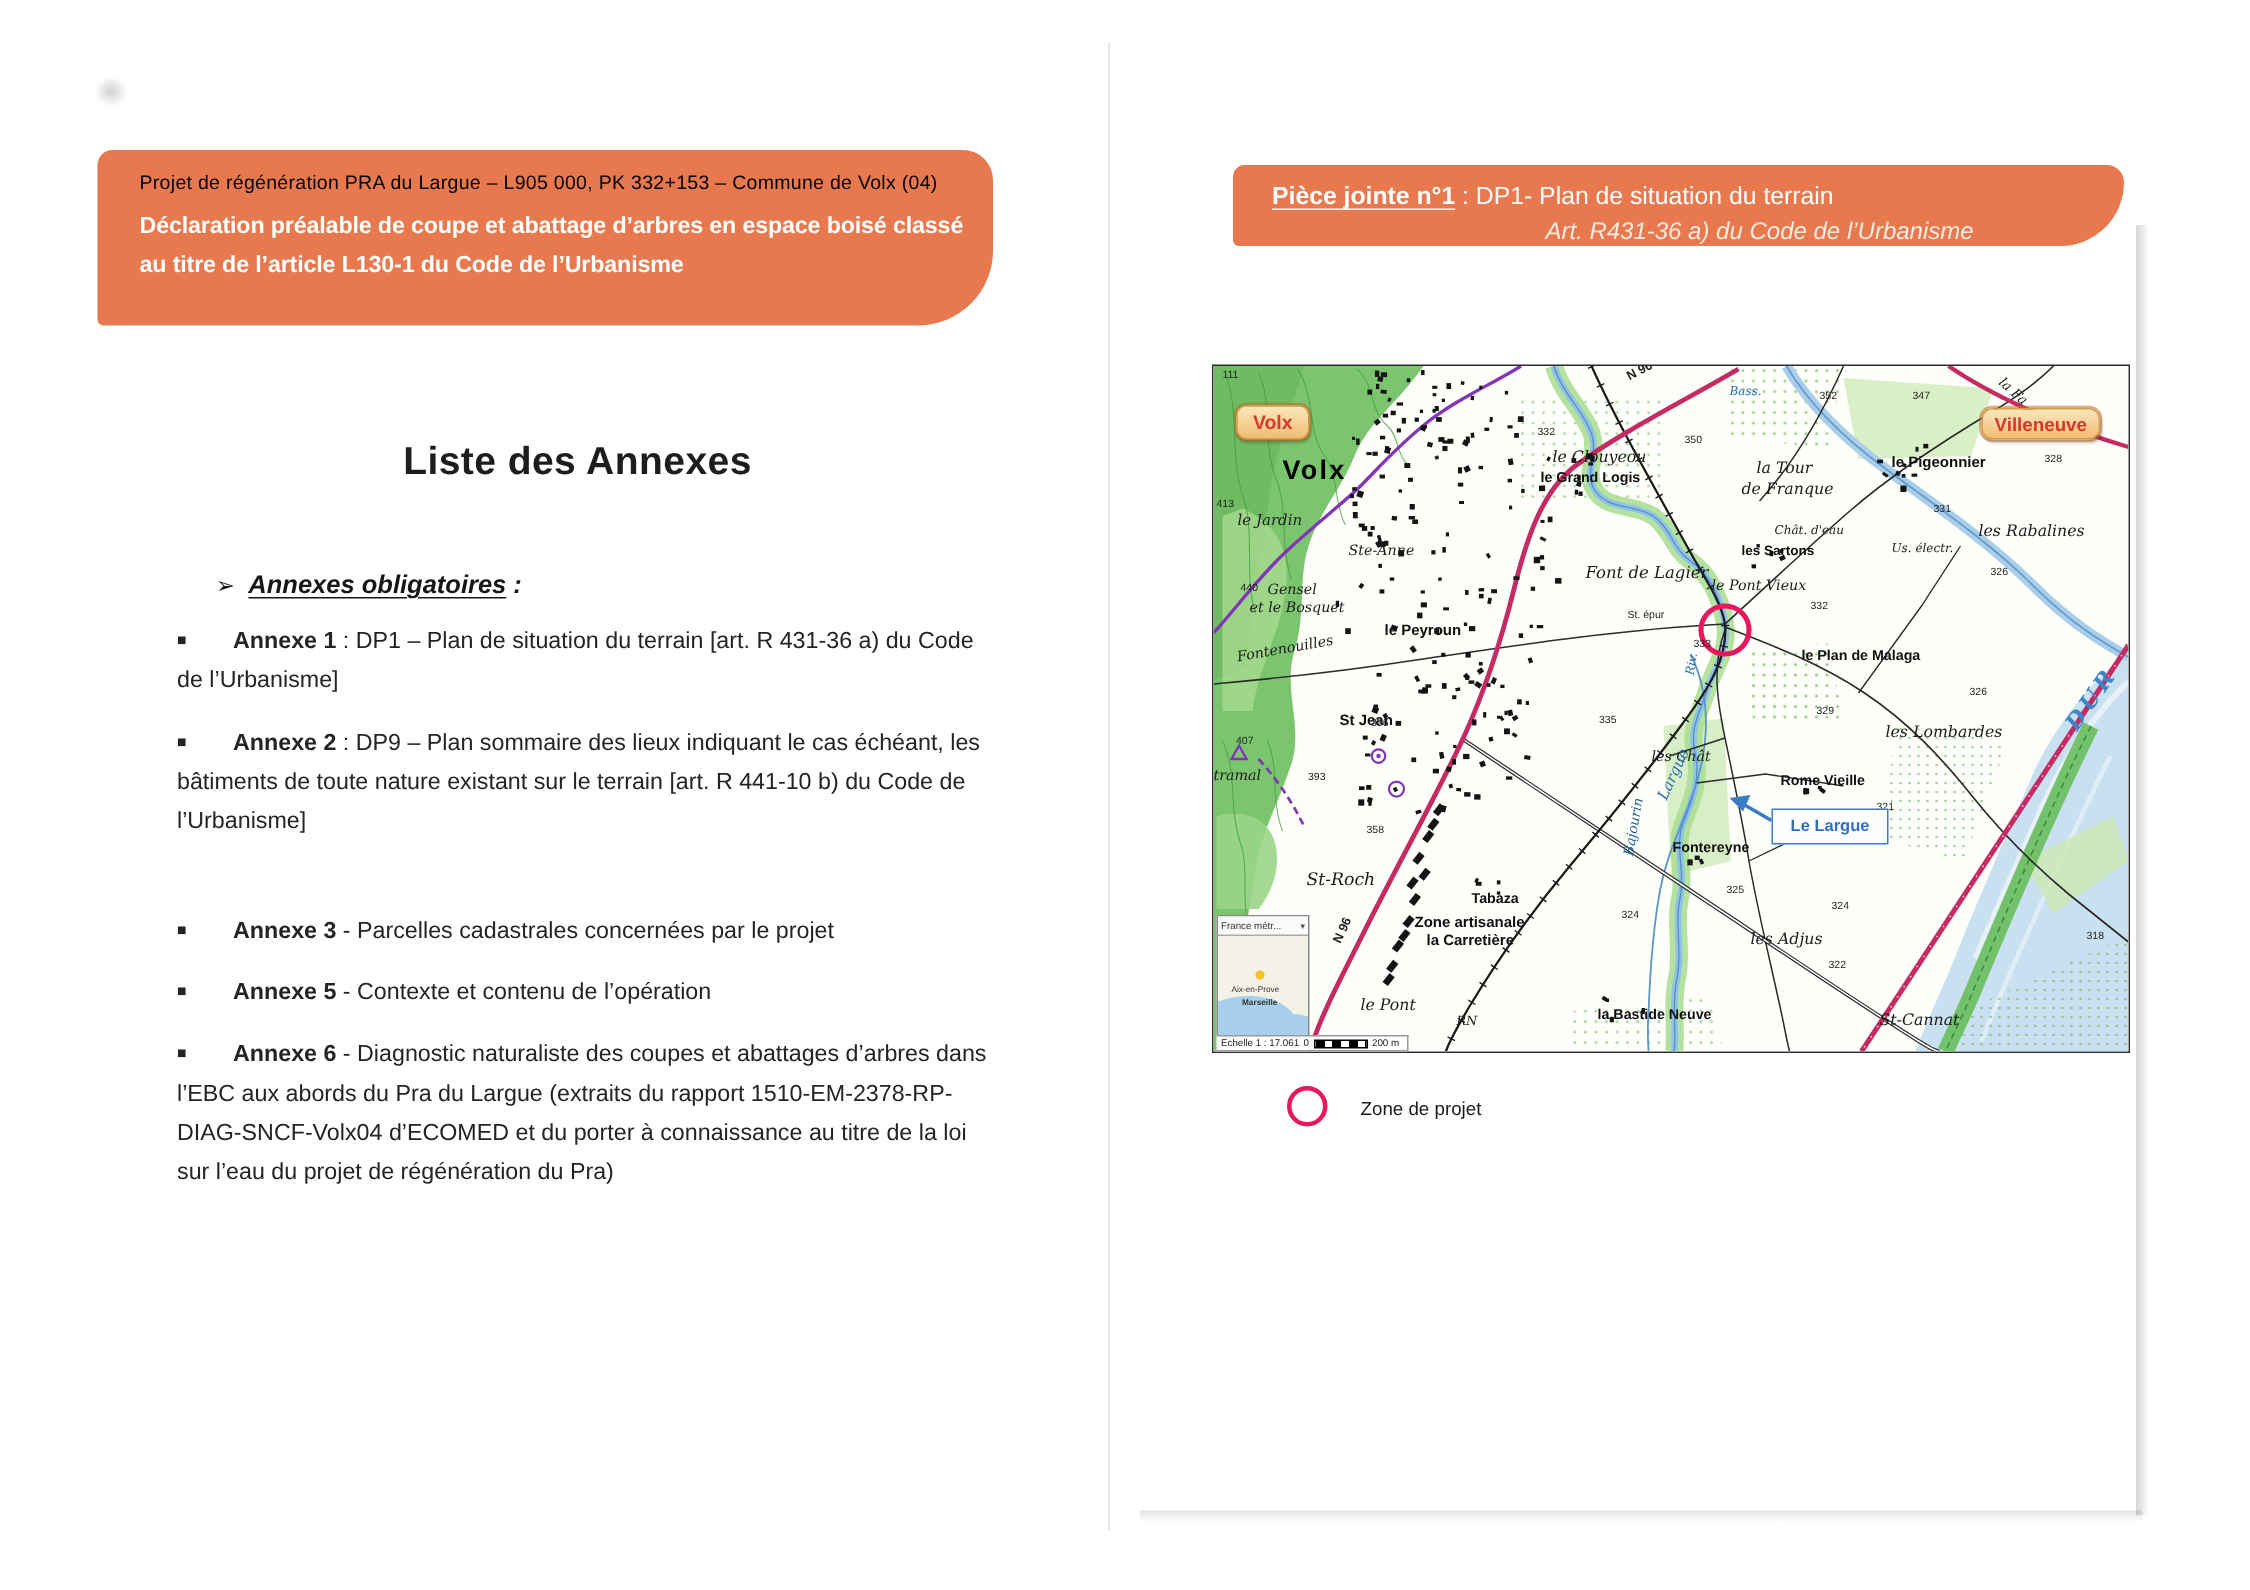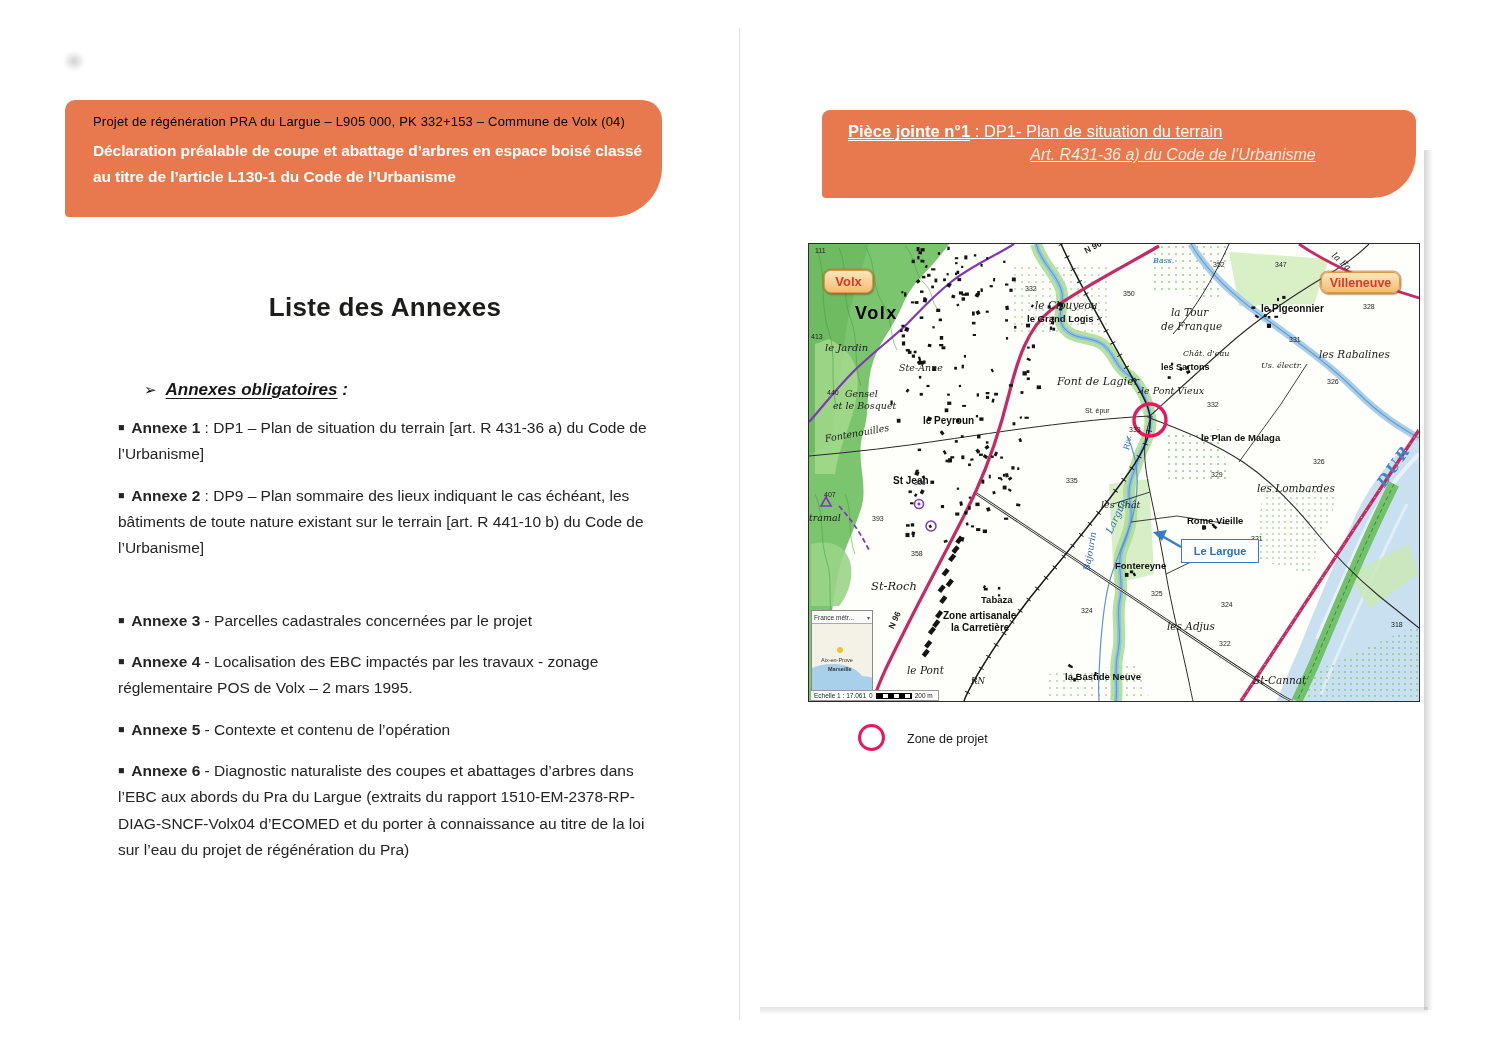--- a/index.html
+++ b/index.html
@@ -15,36 +15,36 @@
   .smudge{position:absolute;left:62px;top:50px;width:24px;height:22px;
        background:radial-gradient(ellipse,rgba(120,120,120,.35),rgba(255,255,255,0) 65%);filter:blur(1px);}
 
   
   .orange-header{position:absolute;background:#E8794E;color:#fff;box-sizing:border-box;}
   .orange-header.left{left:65px;top:100px;width:597px;height:117px;
        border-radius:10px 20px 50px 4px;padding:14px 30px 0 28px;}
   .hdr-line1{margin:0;font-size:13px;font-weight:400;color:#000000;letter-spacing:.2px;}
   .hdr-line2{margin:9px 0 0 0;font-size:15.5px;font-weight:bold;line-height:1.68;letter-spacing:-.1px;width:565px;}
 
-  .orange-header.right{left:822px;top:110px;width:594px;height:88px;
-       border-radius:8px 12px 44px 4px;padding:12px 20px 0 26px;text-decoration:underline;}
+  .orange-header.right{left:822px;top:110px;width:594px;height:54px;
+       border-radius:8px 12px 44px 4px;padding:12px 20px 0 26px;}
   .hdr-r-line1{margin:0;font-size:16.5px;font-weight:400;}
   .hdr-r-line1 .pj{font-weight:bold;text-decoration:underline;text-underline-offset:3px;}
   .hdr-r-line2{margin:5px 0 0 160px;font-size:16px;font-style:italic;color:#FAEBE0;width:330px;text-align:center;}
 
   
   .main-title{position:absolute;left:88px;top:292px;width:594px;margin:0;text-align:center;
        font-size:26px;font-weight:bold;color:#1D1D1B;letter-spacing:.3px;}
   #annex-sections{position:absolute;left:118px;top:380px;width:542px;color:#242424;}
   .section-heading{margin:0 0 6px 26px;font-size:17px;color:#161616;}
   .arrow{font-style:normal;font-size:15px;margin-right:9px;color:#111;}
   .hd-text{font-style:italic;font-weight:600;text-decoration:underline;text-underline-offset:3px;}
   .hd-colon{font-style:italic;font-weight:600;}
   .annex-item{margin:15px 0 0 0;font-size:15.5px;line-height:1.7;}
-  .annex-item b{font-weight:bold;}
+  .annex-item b{font-weight:bold;margin-left:24px;}
   .bullet{font-size:10.5px;margin-right:7px;vertical-align:2px;}
   .annex-section + .annex-section{margin-top:46px;}
 
   
   .map{position:absolute;left:808px;top:243px;width:610px;height:457px;border:1.6px solid #2B2B2B;
        background:#FDFDF8;overflow:hidden;}
   .map svg{position:absolute;left:0;top:0;}
   .map-label{position:absolute;white-space:nowrap;line-height:1;transform-origin:0 50%;font-size:9px;}
   .lieu{font-family:"DejaVu Serif",serif;font-style:italic;color:#1A1A1A;}
   .ham{font-weight:bold;color:#0E0E0E;}
@@ -106,21 +106,20 @@
   <h1 class="main-title">Liste des Annexes</h1>
 
   <div id="annex-sections">
       <div class="annex-section">
         <p class="section-heading"><span class="arrow">➢</span><span class="hd-text">Annexes obligatoires</span><span class="hd-colon"> :</span></p>
         <p class="annex-item"><span class="bullet">■</span><b>Annexe 1</b> : DP1 – Plan de situation du terrain [art. R 431-36 a) du Code de l’Urbanisme]</p>
         <p class="annex-item"><span class="bullet">■</span><b>Annexe 2</b> : DP9 – Plan sommaire des lieux indiquant le cas échéant, les bâtiments de toute nature existant sur le terrain [art. R 441-10 b) du Code de l’Urbanisme]</p>
       </div>
       <div class="annex-section">
         <p class="annex-item"><span class="bullet">■</span><b>Annexe 3</b> - Parcelles cadastrales concernées par le projet</p>
-        <p class="annex-item"><span class="bullet">■</span><b>Annexe 4</b> - Localisation des EBC impactés par les travaux  - zonage réglementaire POS de Volx – 2 mars 1995.</p>
         <p class="annex-item"><span class="bullet">■</span><b>Annexe 5</b> - Contexte et contenu de l’opération</p>
         <p class="annex-item"><span class="bullet">■</span><b>Annexe 6</b> - Diagnostic naturaliste des coupes et abattages d’arbres dans l’EBC aux abords du Pra du Largue (extraits du rapport 1510-EM-2378-RP-DIAG-SNCF-Volx04 d’ECOMED et du porter à connaissance au titre de la loi sur l’eau du projet de régénération du Pra)</p>
       </div>
     </div>
 
   <div class="orange-header right">
     <p class="hdr-r-line1"><span class="pj">Pièce jointe n°1</span><span> : </span><span>DP1- Plan de situation du terrain</span></p>
     <p class="hdr-r-line2">Art. R431-36 a)  du Code de l’Urbanisme</p>
   </div>
 

